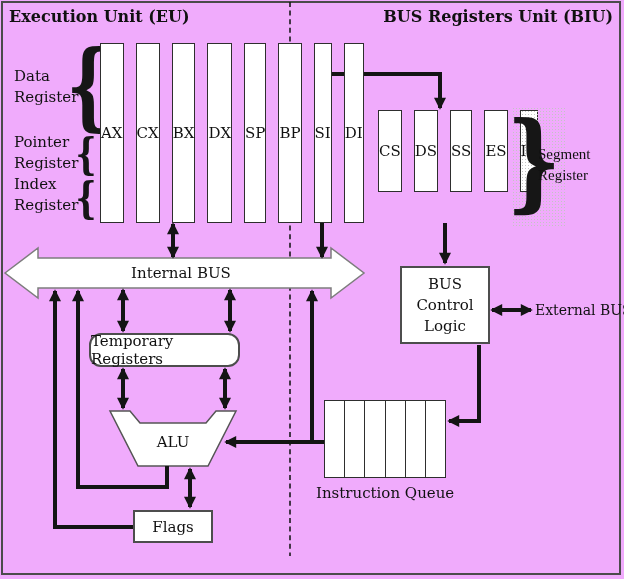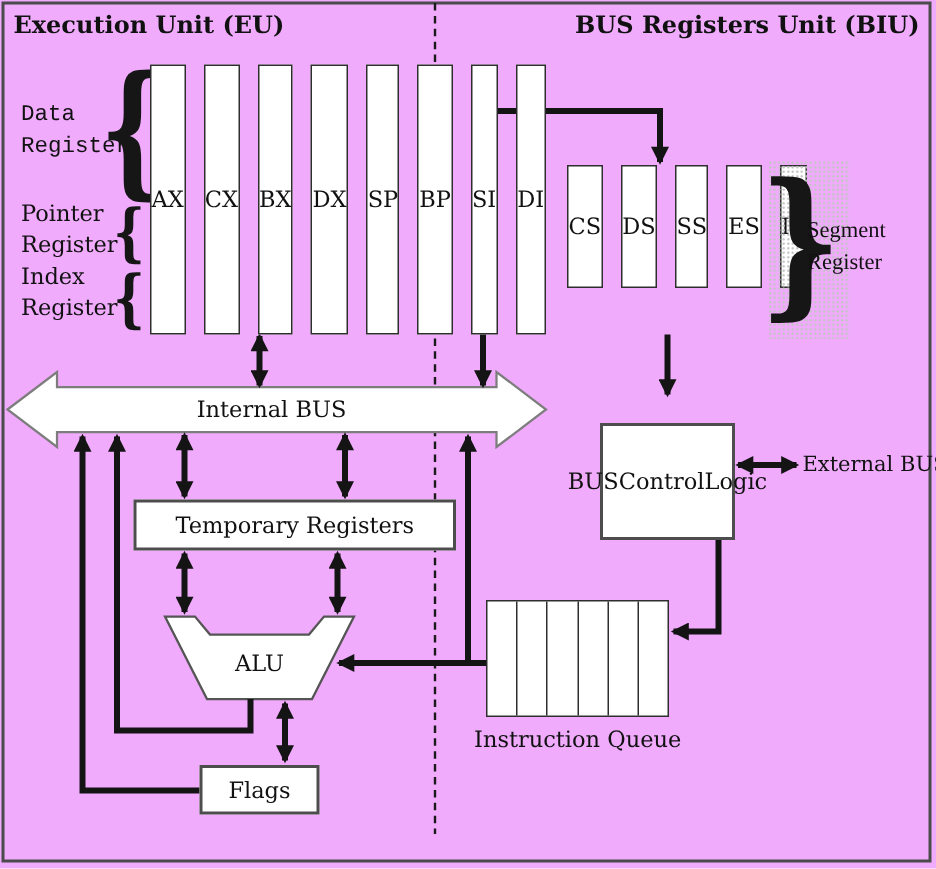--- a/index.html
+++ b/index.html
@@ -27,21 +27,21 @@
   .brace{font-weight:bold;text-align:center;color:#161616;}
   #queue-box{
     display:flex;flex-direction:row;border:1px solid #2e2e2e;background:#fff;box-sizing:border-box;
   }
   #queue-box .qcell{flex:1;border-right:1px solid #2e2e2e;}
   #queue-box .qcell:last-child{border-right:none;}
   #halftone{
     background-image:radial-gradient(circle,#c4c4c4 0.7px,rgba(0,0,0,0) 0.9px);
     background-size:3px 3px;
   }
-  #bcl-box{flex-direction:row;line-height:21px;margin-top:16px;}
+  #bcl-box{flex-direction:column;line-height:21px;}
   #bus-label{font-size:15px;}
 </style>
 </head>
 <body>
 
 <div id="stage">
 
   <div id="frame" class="abs"></div>
 
   <svg class="layer" width="624" height="579" viewBox="0 0 624 579">
@@ -69,21 +69,21 @@
     <path d="M445,223 V263" stroke="#141414" stroke-width="4" fill="none" marker-end="url(#ah)"></path>
     <path d="M492,310 H531" stroke="#141414" stroke-width="4" fill="none" marker-start="url(#ah)" marker-end="url(#ah)"></path>
     <path d="M479,345 V421 H449" stroke="#141414" stroke-width="4" fill="none" marker-end="url(#ah)"></path>
     <path d="M324,442 H226" stroke="#141414" stroke-width="4" fill="none" marker-end="url(#ah)"></path>
     <path d="M312,442 V291" stroke="#141414" stroke-width="4" fill="none" marker-end="url(#ah)"></path>
   </svg>
 
   <div class="abs title" style="left:9px;top:7px;">Execution Unit (EU)</div>
   <div class="abs title" style="right:11px;top:7px;">BUS Registers Unit (BIU)</div>
 
-  <div class="abs lbl" style="left:14px;top:66px;font-family:Liberation Mono, monospace;">
+  <div class="abs lbl" style="left:14px;top:66px;">
     <div>Data</div>
     <div>Register</div>
   </div>
   <div class="abs lbl" style="left:14px;top:132px;">
     <div>Pointer</div>
     <div>Register</div>
   </div>
   <div class="abs lbl" style="left:14px;top:174px;">
     <div>Index</div>
     <div>Register</div>
@@ -99,21 +99,21 @@
     <div class="cell">BX</div>
     <div class="cell">DX</div>
     <div class="cell">SP</div>
     <div class="cell">BP</div>
     <div class="cell">SI</div>
     <div class="cell">DI</div>
   </div>
 
   <div id="bus-label" class="abs center" style="left:106px;top:264px;width:150px;">Internal BUS</div>
 
-  <div class="abs boxed" style="left:89px;top:333px;width:215px;height:34px;">Temporary Registers</div>
+  <div class="abs boxed" style="left:89px;top:333px;width:151px;height:34px;border-radius:12px;">Temporary Registers</div>
 
   <div class="abs lbl center" style="left:145px;top:432px;width:56px;">ALU</div>
 
   <div class="abs boxed" style="left:133px;top:510px;width:80px;height:33px;">Flags</div>
 
   <div id="seg-stack" class="abs stack" style="left:378px;top:110px;width:134px;height:82px;">
     <div class="cell">CS</div>
     <div class="cell">DS</div>
     <div class="cell">SS</div>
     <div class="cell">ES</div>

